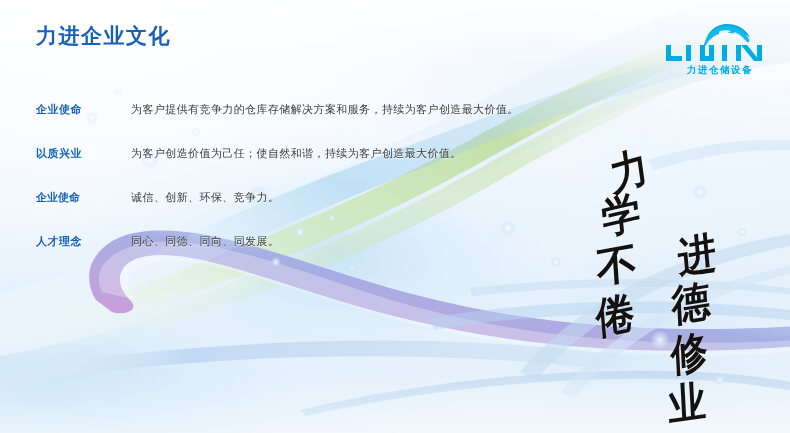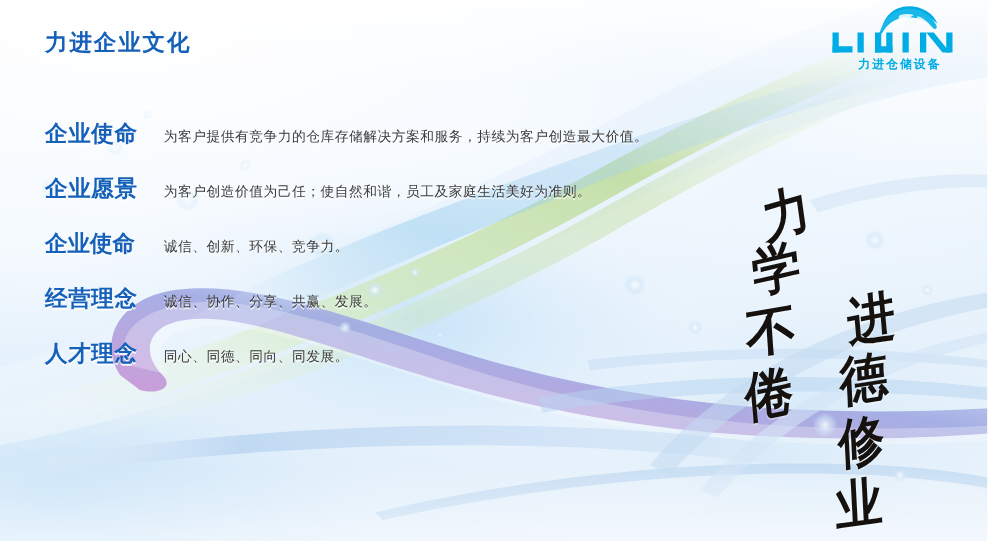--- a/index.html
+++ b/index.html
@@ -38,52 +38,52 @@
     background:
       linear-gradient(180deg, rgba(255,255,255,0.85) 0%, rgba(255,255,255,0) 16%),
       linear-gradient(0deg, rgba(255,255,255,0.5) 0%, rgba(255,255,255,0) 14%);
   }
   .bg-svg { position:absolute; inset:0; width:790px; height:433px; }
 
   
   #title {
     position: absolute;
     left: 36px; top: 22px;
-    font-size: 18px;
+    font-size: 21px;
     font-weight: bold;
     letter-spacing: 1.5px;
     color: #1560b8;
     text-shadow: 0 1px 0 rgba(255,255,255,0.8);
     white-space: nowrap;
   }
 
   
   #logo {
     position: absolute;
-    right: 14px; top: 4px;
+    right: 14px; top: 23px;
     width: 112px; height: 54px;
   }
   #logo svg { display:block; }
 
   
   #rows {
     position: absolute;
     left: 36px; top: 86px;
     width: 650px;
   }
   .row {
     position: relative;
     height: 44px;
     line-height: 44px;
     white-space: nowrap;
   }
   .row-label {
     display: inline-block;
     width: 90px;
-    font-size: 18px;
+    font-size: 11px;
     font-weight: bold;
     color: #1560b8;
     letter-spacing: 0.5px;
     text-shadow: 0 1px 0 rgba(255,255,255,0.85);
     vertical-align: baseline;
   }
   .row.wide .row-label { width: 90px; letter-spacing: 0px; }
   .row-value {
     display: inline-block;
     font-size: 11px;
@@ -266,34 +266,30 @@
   </div>
 
   <div id="rows">
 
     <div class="row">
       <span class="row-label">企业使命</span>
       <span class="row-value">为客户提供有竞争力的仓库存储解决方案和服务，持续为客户创造最大价值。</span>
     </div>
 
     <div class="row">
-      <span class="row-label">企业愿景</span>
-      <span class="row-value">为客户创造价值为己任；使自然和谐，员工及家庭生活美好为准则。</span>
+      <span class="row-label">以质兴业</span>
+      <span class="row-value">为客户创造价值为己任；使自然和谐，持续为客户创造最大价值。</span>
     </div>
 
 
     <div class="row wide">
       <span class="row-label">企业使命</span>
       <span class="row-value">诚信、创新、环保、竞争力。</span>
     </div>
 
-    <div class="row">
-      <span class="row-label">经营理念</span>
-      <span class="row-value">诚信、协作、分享、共赢、发展。</span>
-    </div>
 
 
 
     <div class="row">
       <span class="row-label">人才理念</span>
       <span class="row-value">同心、同德、同向、同发展。</span>
     </div>
 
   </div>
 

